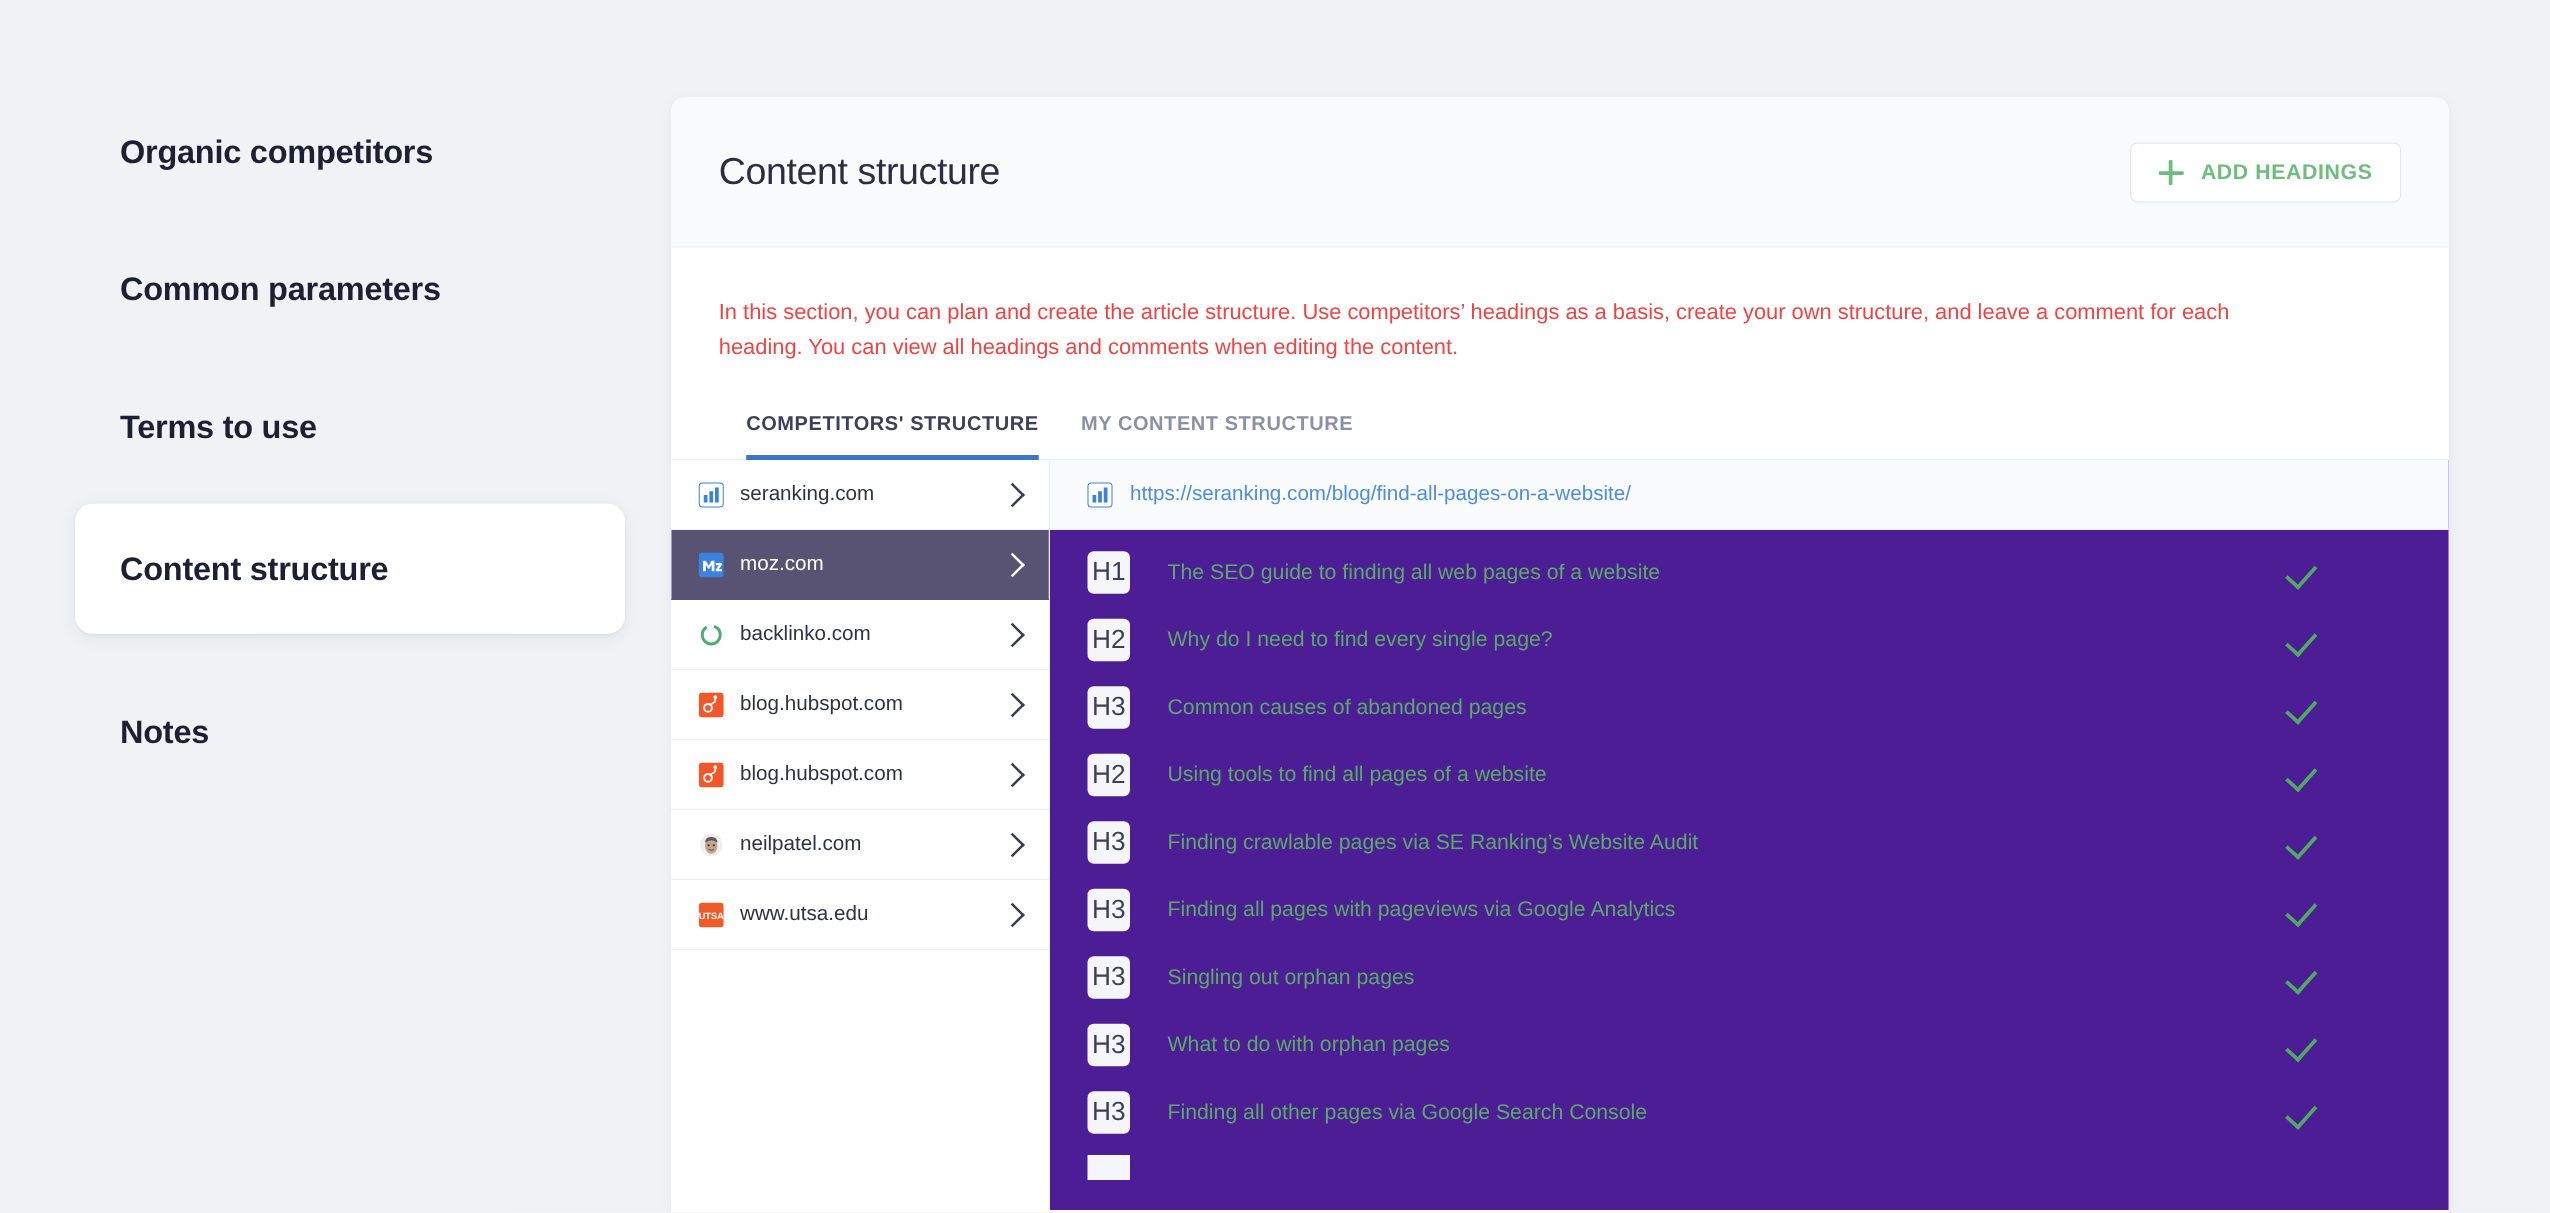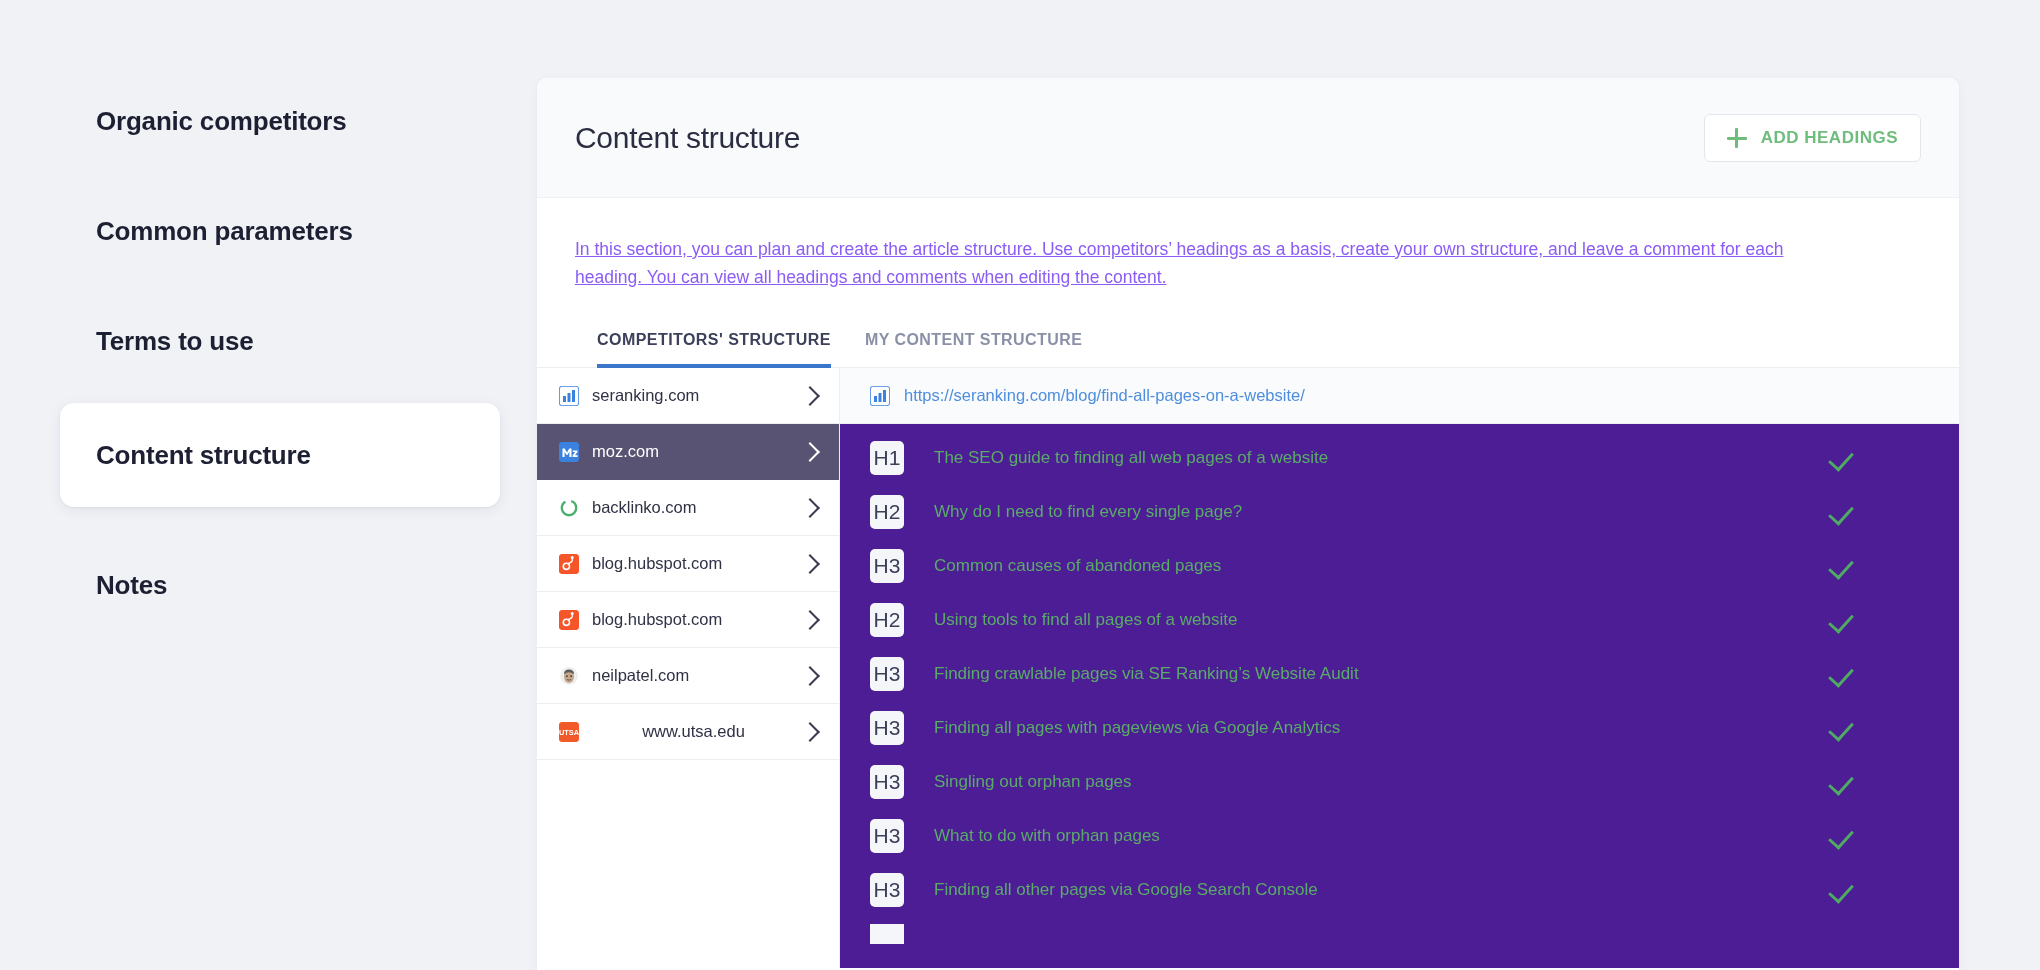--- a/index.html
+++ b/index.html
@@ -110,23 +110,22 @@
     background: #6fbd7d;
     border-radius: 1px;
   }
   .plus-icon::before { left: 0; top: 8.5px; width: 20px; height: 3px; }
   .plus-icon::after  { top: 0; left: 8.5px; height: 20px; width: 3px; }
 
   .description {
     padding: 38px 38px 0 38px;
     font-size: 17.5px;
     line-height: 1.58;
-    color: #8b5cf6;
+    color: #ef4444;
     max-width: 1320px;
-    text-decoration: underline;
   }
 
   
   .tabs {
     display: flex;
     gap: 0;
     padding: 0 60px;
     margin-top: 40px;
     border-bottom: 1px solid #eceef2;
     position: relative;
@@ -163,21 +162,21 @@
   }
   .comp-row {
     display: flex;
     align-items: center;
     height: 56px;
     padding: 0 22px 0 22px;
     border-bottom: 1px solid #eceef2;
     cursor: pointer;
     position: relative;
   }
-  .comp-row:last-child { border-bottom: 1px solid #eceef2; text-align: center; }
+  .comp-row:last-child { border-bottom: 1px solid #eceef2; }
   .comp-row.selected {
     background: #585372;
     border-bottom-color: #585372;
   }
   .comp-favicon {
     width: 20px; height: 20px;
     flex: 0 0 20px;
     margin-right: 13px;
     border-radius: 3px;
     display: block;

